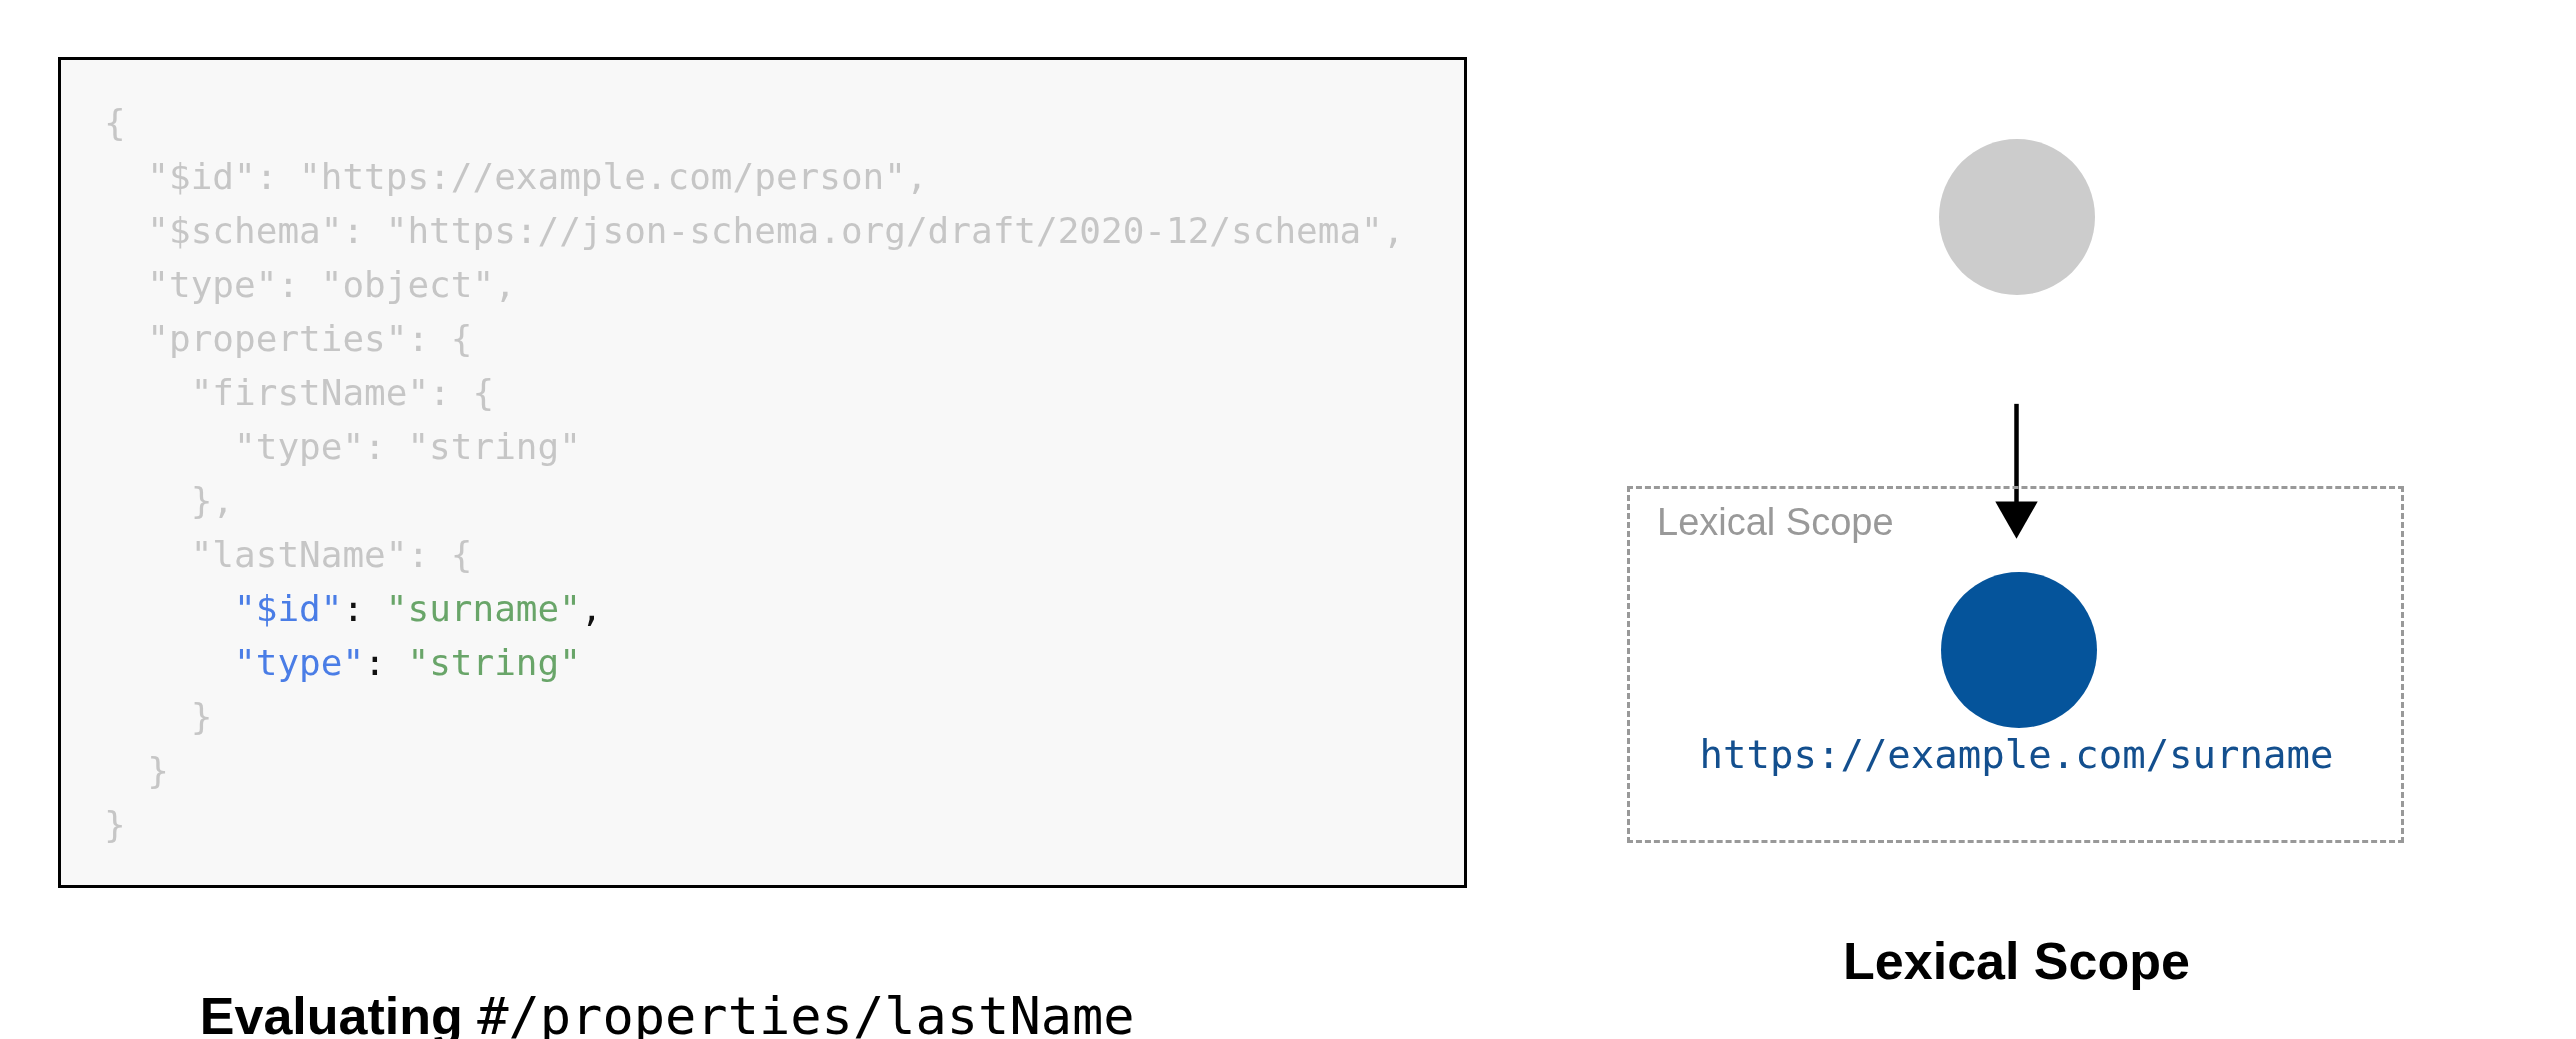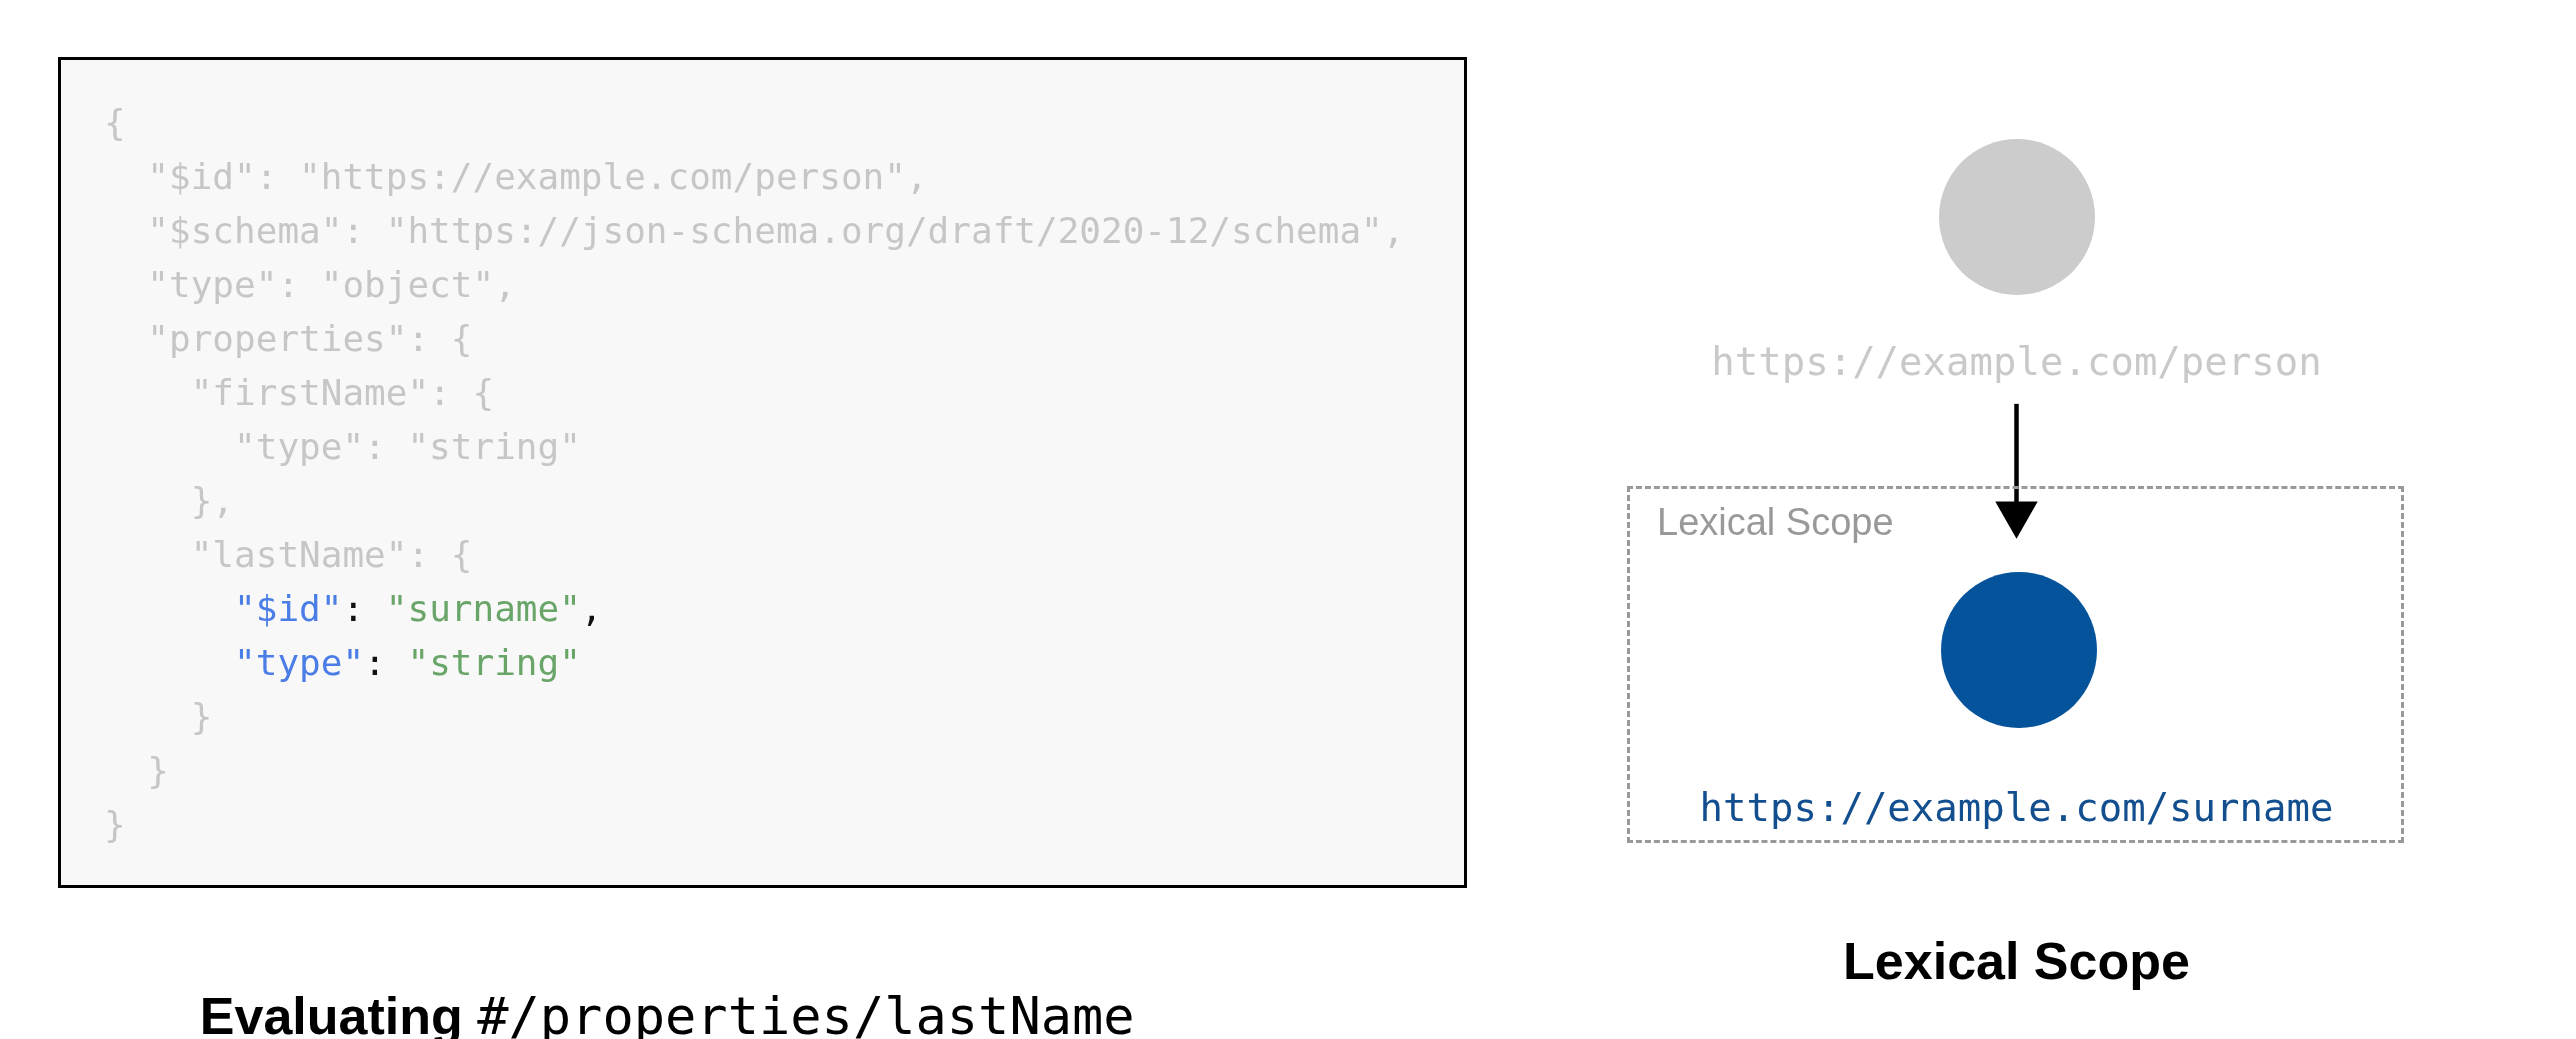--- a/index.html
+++ b/index.html
@@ -70,21 +70,21 @@
   .uri-label {
     position: absolute;
     left: 1627px; width: 779px;
     text-align: center;
     font-family: "DejaVu Sans Mono", "Liberation Mono", monospace;
     font-size: 39px;
     line-height: 47px;
     white-space: pre;
   }
   .uri-person { top: 338px; color: var(--muted-label, #c9c9c9); }
-  .uri-surname { top: 784px; color: var(--link-blue, #134f8e); }
+  .uri-surname { top: 731px; color: var(--link-blue, #134f8e); }
 
   .arrow {
     position: absolute;
     left: 1994px; top: 403px;
     width: 45px; height: 138px;
   }
 
   .scope-box {
     position: absolute;
     left: 1627px; top: 486px;
@@ -107,21 +107,20 @@
   <div class="code-panel">
     <pre class="code-block"><div class="code-line"><span class="tok-gray">{</span></div><div class="code-line"><span class="tok-gray">  "$id": "https://example.com/person",</span></div><div class="code-line"><span class="tok-gray">  "$schema": "https://json-schema.org/draft/2020-12/schema",</span></div><div class="code-line"><span class="tok-gray">  "type": "object",</span></div><div class="code-line"><span class="tok-gray">  "properties": {</span></div><div class="code-line"><span class="tok-gray">    "firstName": {</span></div><div class="code-line"><span class="tok-gray">      "type": "string"</span></div><div class="code-line"><span class="tok-gray">    },</span></div><div class="code-line"><span class="tok-gray">    "lastName": {</span></div><div class="code-line"><span class="tok-gray">      </span><span class="tok-blue">"$id"</span><span class="tok-black">: </span><span class="tok-green">"surname"</span><span class="tok-black">,</span></div><div class="code-line"><span class="tok-gray">      </span><span class="tok-blue">"type"</span><span class="tok-black">: </span><span class="tok-green">"string"</span></div><div class="code-line"><span class="tok-gray">    }</span></div><div class="code-line"><span class="tok-gray">  }</span></div><div class="code-line"><span class="tok-gray">}</span></div></pre>
   </div>
 
   <div class="caption caption-left">
     <span class="caption-bold">Evaluating </span><span class="caption-mono">#/properties/lastName</span>
   </div>
 
   <div class="node node-person"></div>
 
-  <div class="uri-label uri-person">https://example.com/person</div>
 
   <svg class="arrow" viewBox="0 0 70 212" xmlns="http://www.w3.org/2000/svg">
     <line x1="35" y1="0" x2="35" y2="158" stroke="#000000" stroke-width="7"></line>
     <polygon points="2,152 68,152 35,210" fill="#000000"></polygon>
   </svg>
 
   <div class="scope-box">
     <div class="scope-label">Lexical Scope</div>
   </div>
 

